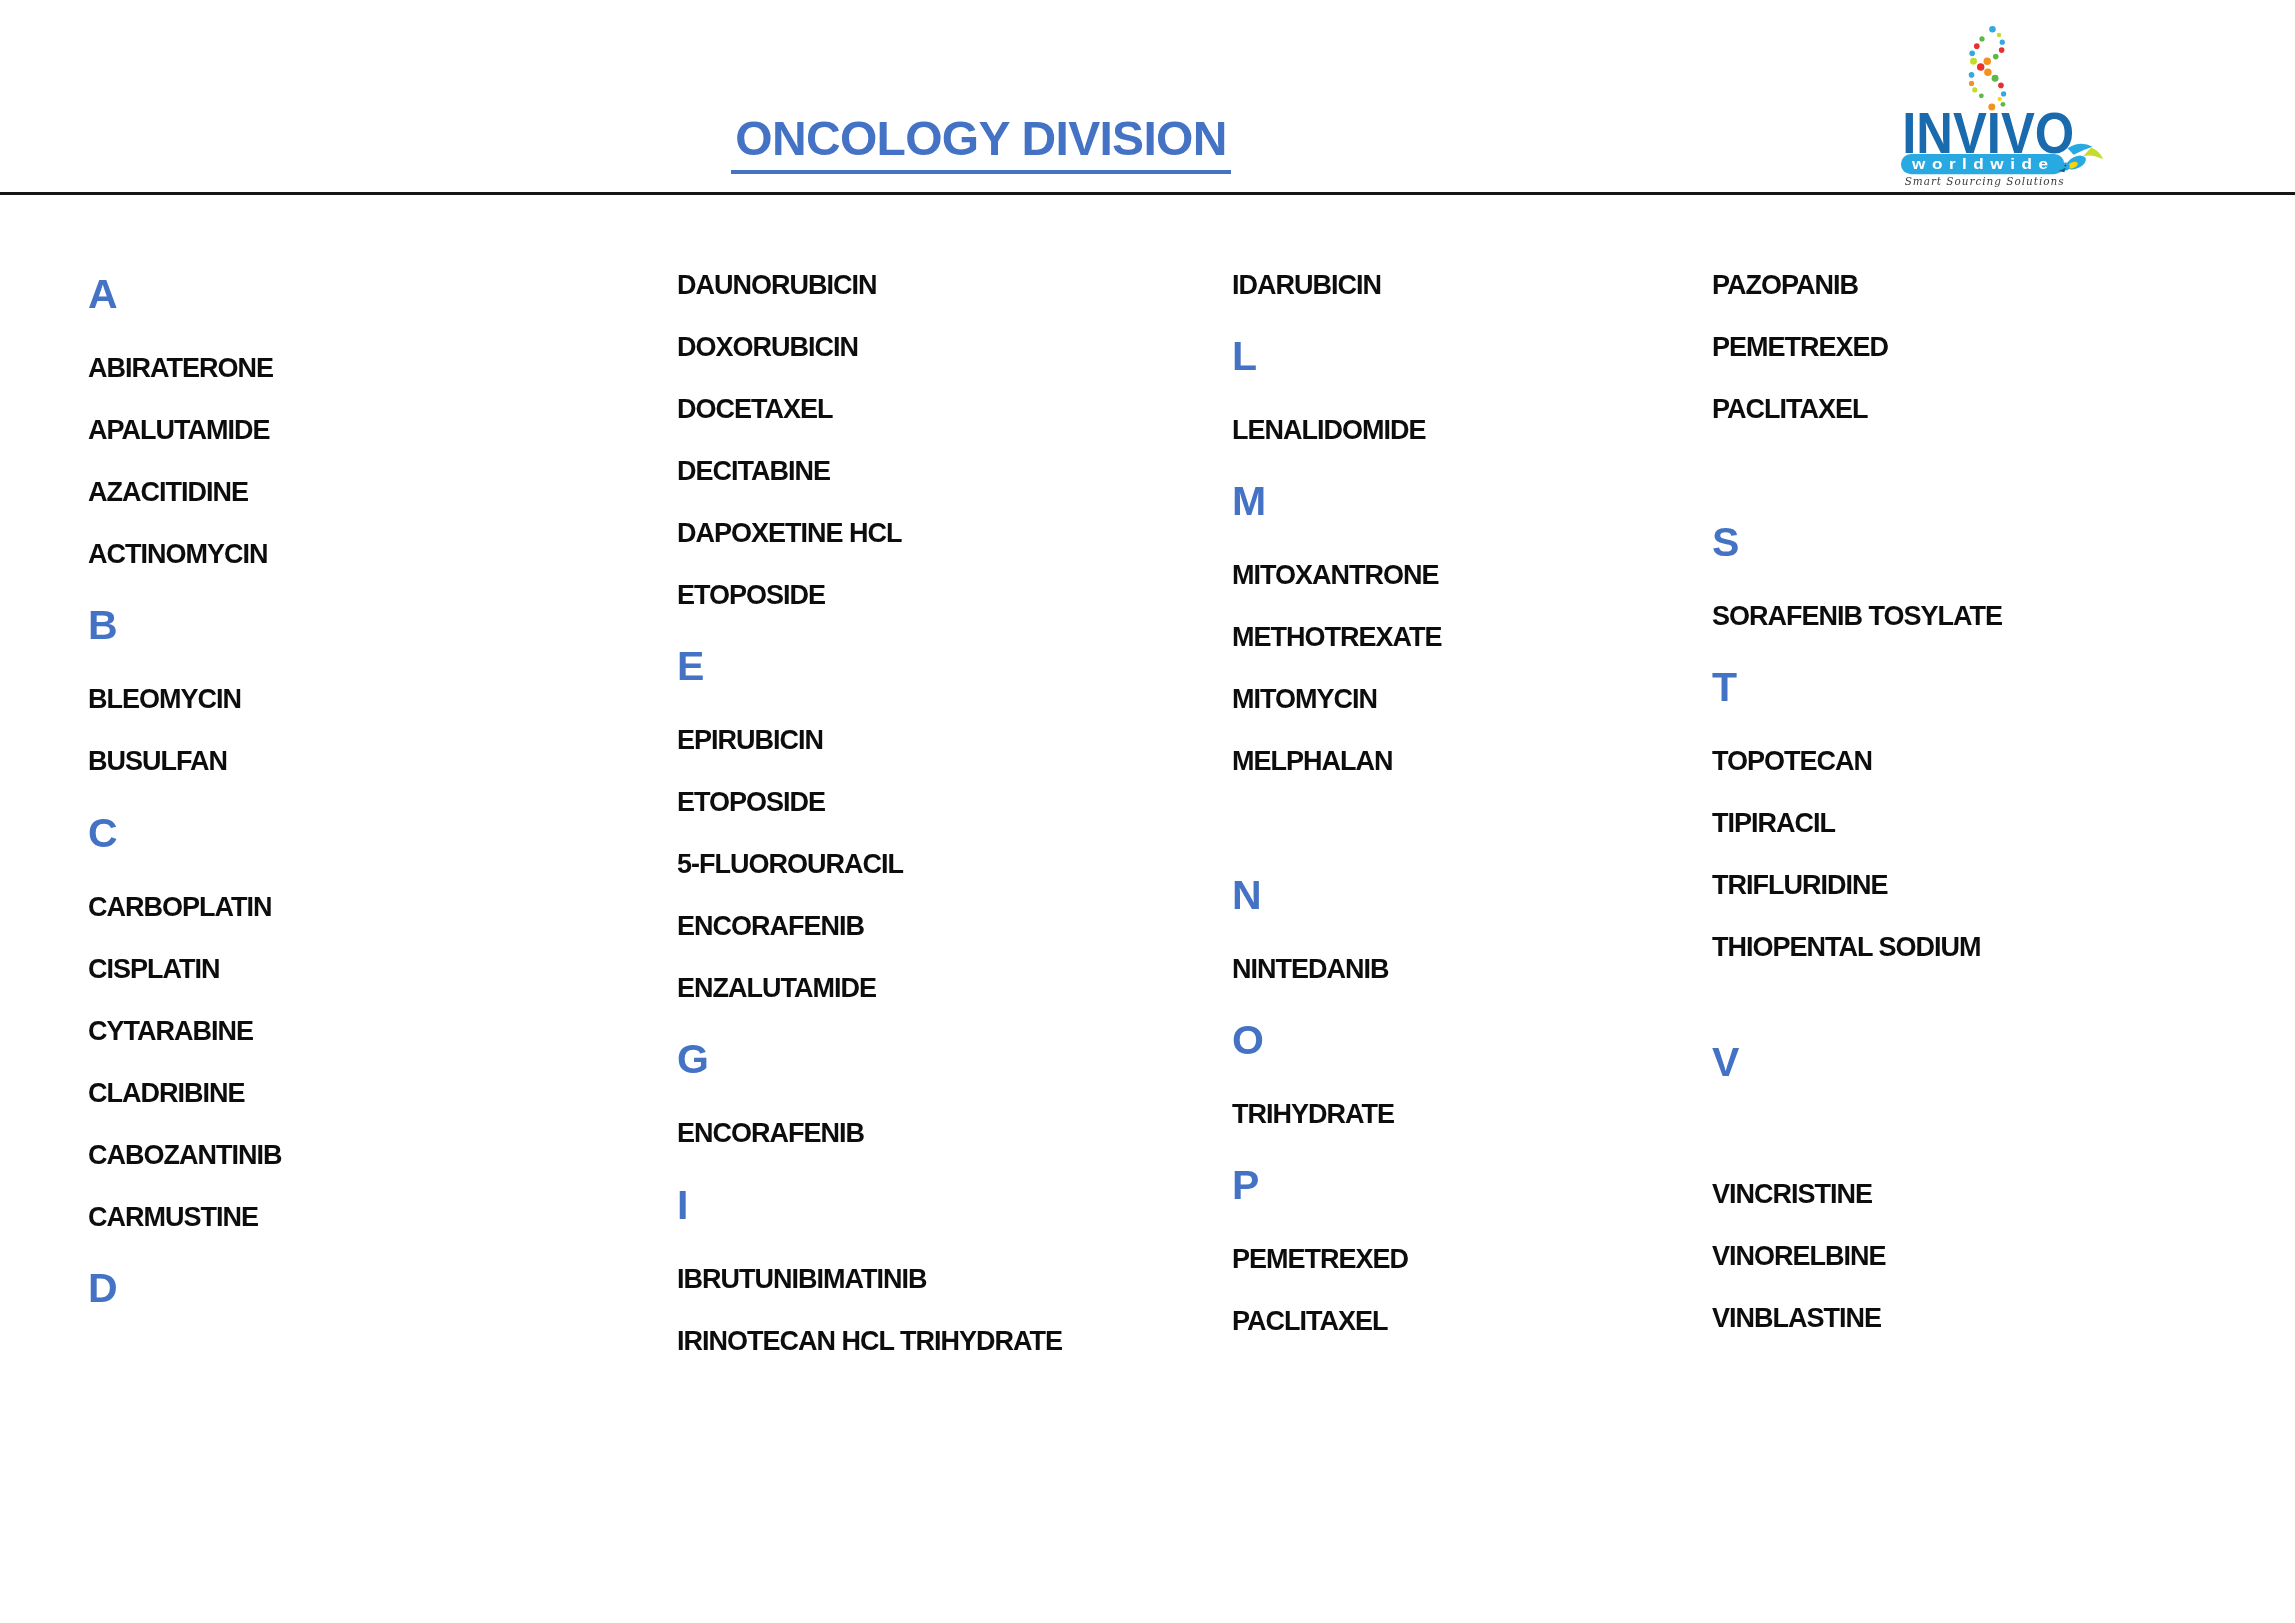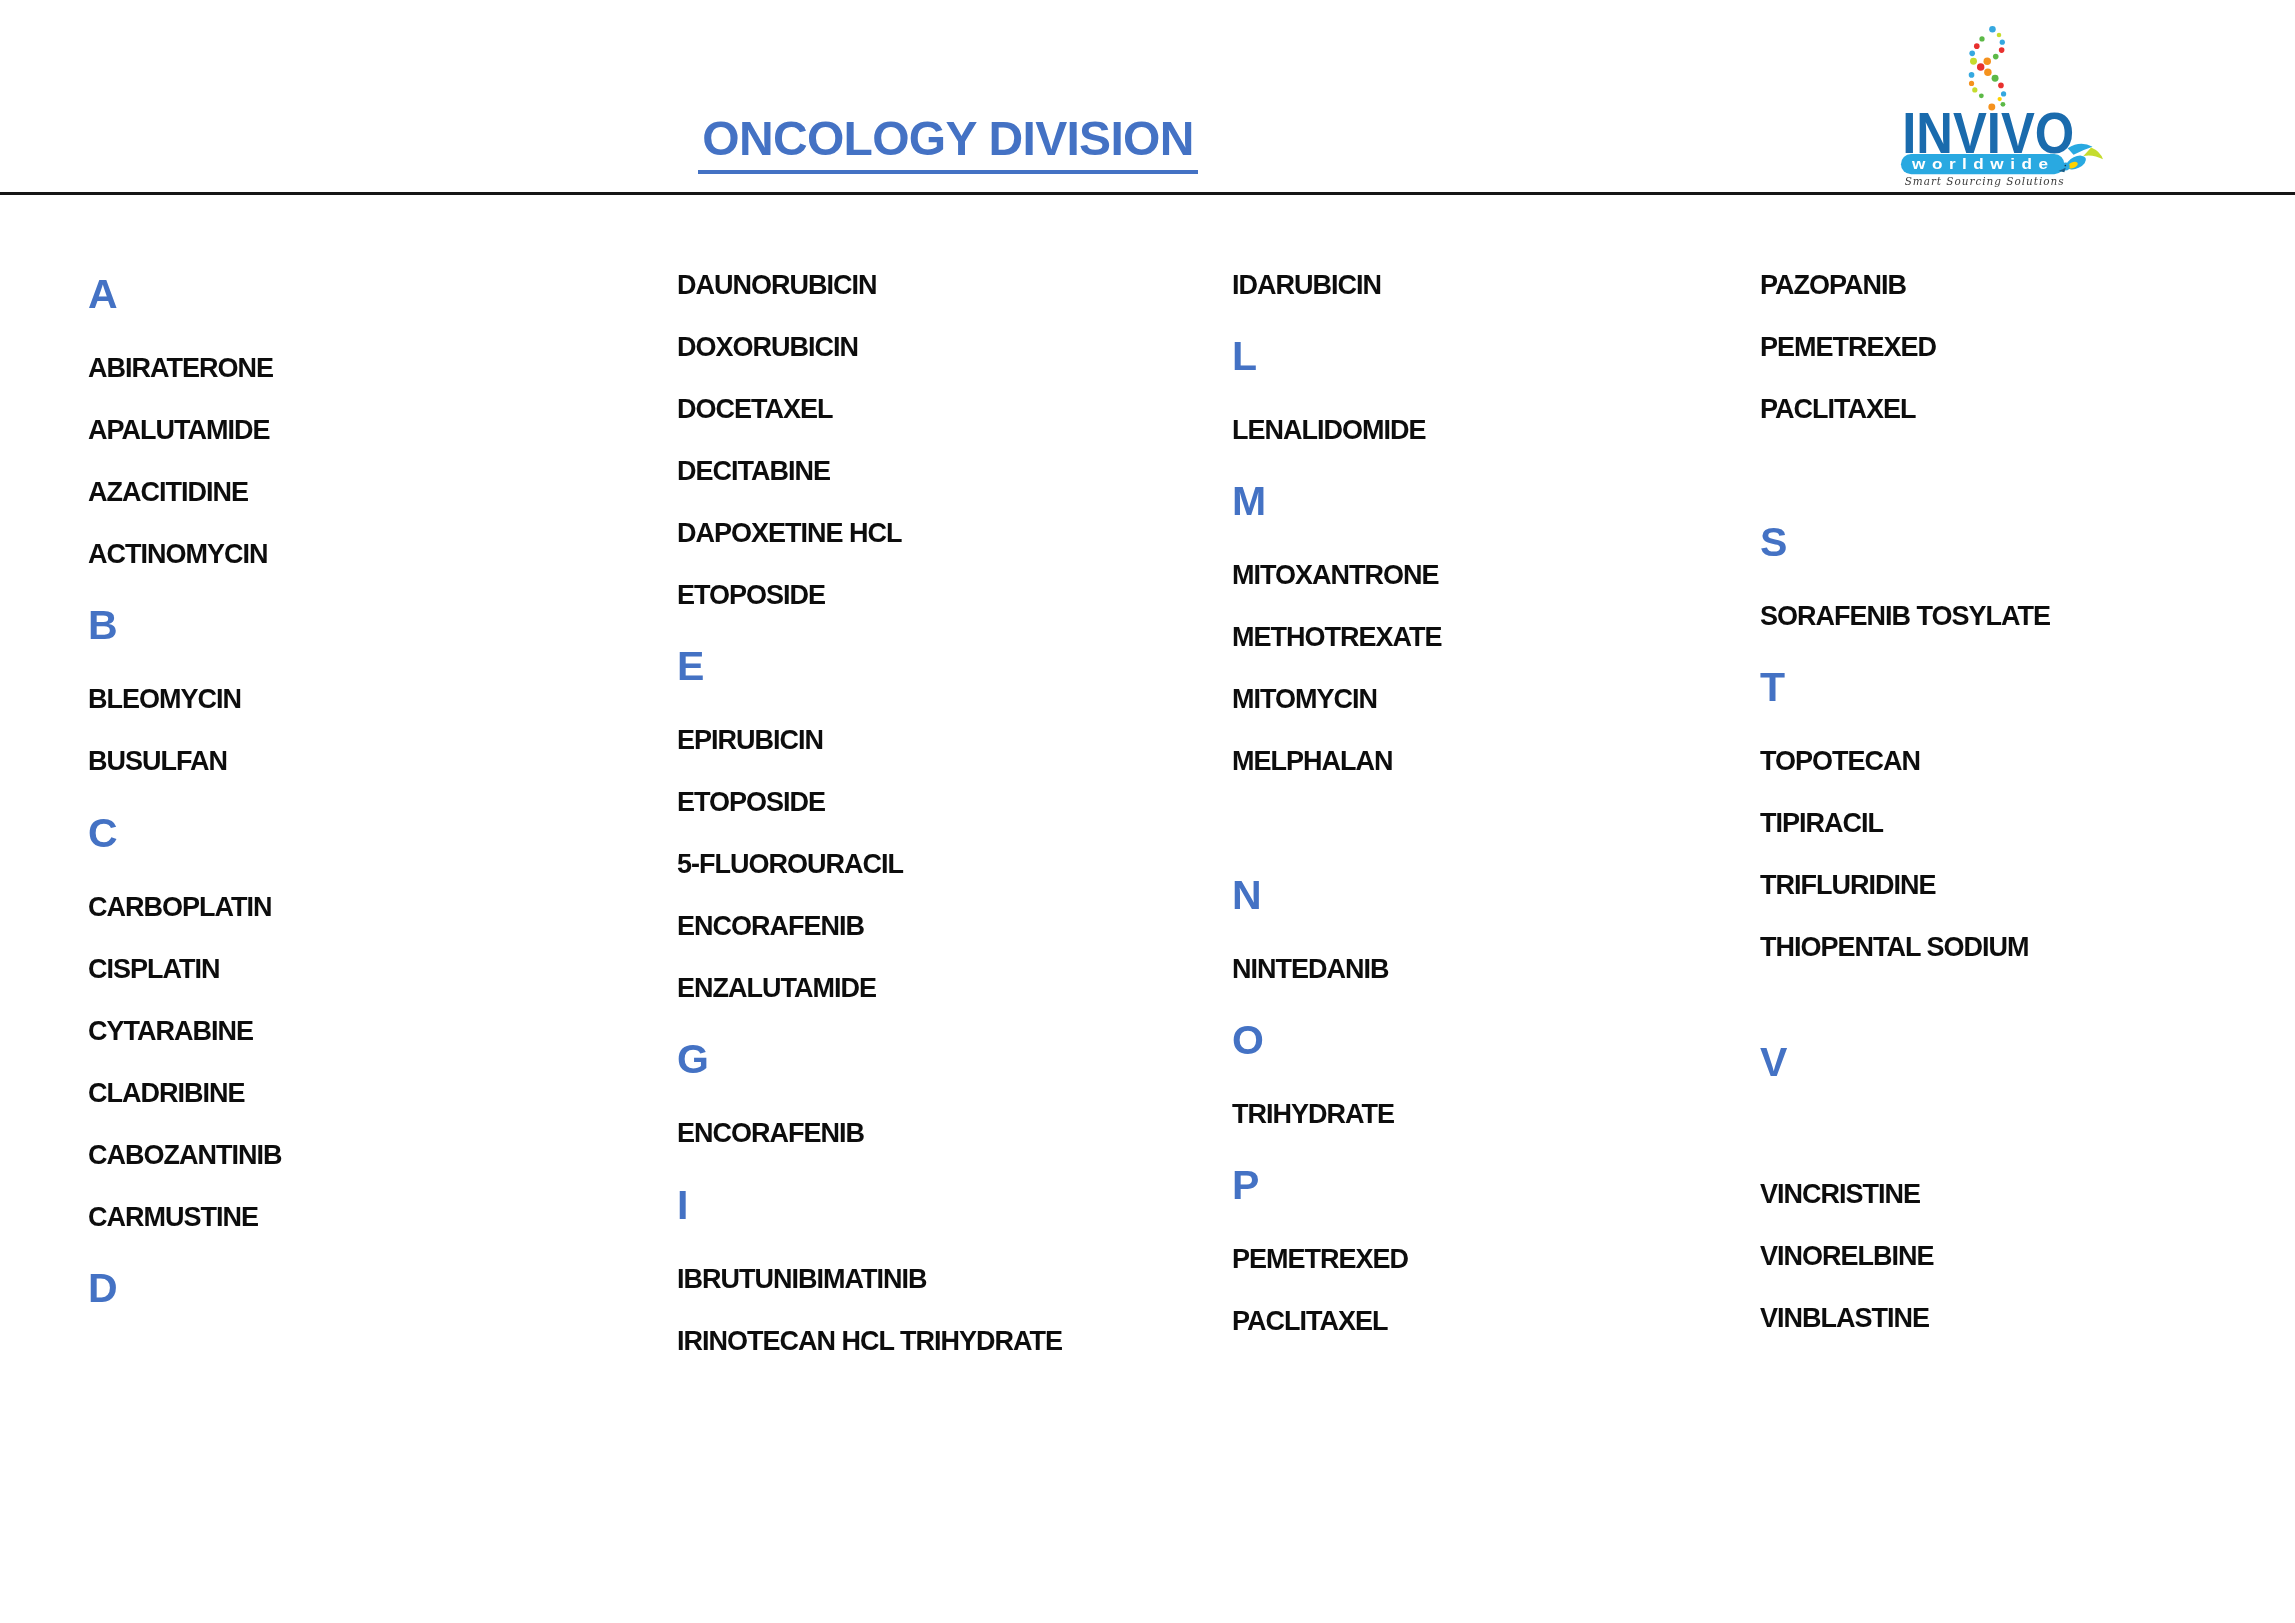--- a/index.html
+++ b/index.html
@@ -4,21 +4,21 @@
 <style>
   html,body{margin:0;padding:0;background:#ffffff;}
   .page{
     position:relative;
     width:2295px;height:1623px;
     background:#ffffff;
     font-family:"Liberation Sans", sans-serif;
     overflow:hidden;
   }
   .page-title-wrap{
-    position:absolute;left:634px;top:113px;width:628px;
+    position:absolute;left:667px;top:113px;width:628px;
     text-align:center;
     text-decoration:underline;
   }
   .page-title{
     display:inline-block;
     font-size:48px;line-height:52px;font-weight:bold;
     letter-spacing:-0.7px;
     color:#4472C4;
     border-bottom:4.6px solid #4472C4;
     padding:0 3.9px 5.2px 3.9px;
@@ -31,21 +31,21 @@
   .logo{
     position:absolute;left:1891px;top:19.6px;width:216px;height:170px;
   }
   .col{
     position:absolute;top:267px;
     display:flex;flex-direction:column;align-items:flex-start;
   }
   .col1{left:88px;}
   .col2{left:677px;}
   .col3{left:1232px;}
-  .col4{left:1760px;}
+  .col4{left:1712px;}
   .hdr{
     font-size:41px;line-height:44px;font-weight:bold;
     color:#4472C4;margin:5.2px 0 34px 0;white-space:nowrap;
   }
   .item{
     font-size:27px;line-height:36px;font-weight:bold;
     letter-spacing:-1px;color:#0d0d0d;
     margin:0 0 26px 0;white-space:nowrap;
   }
   .gap-lg{height:62px;}

